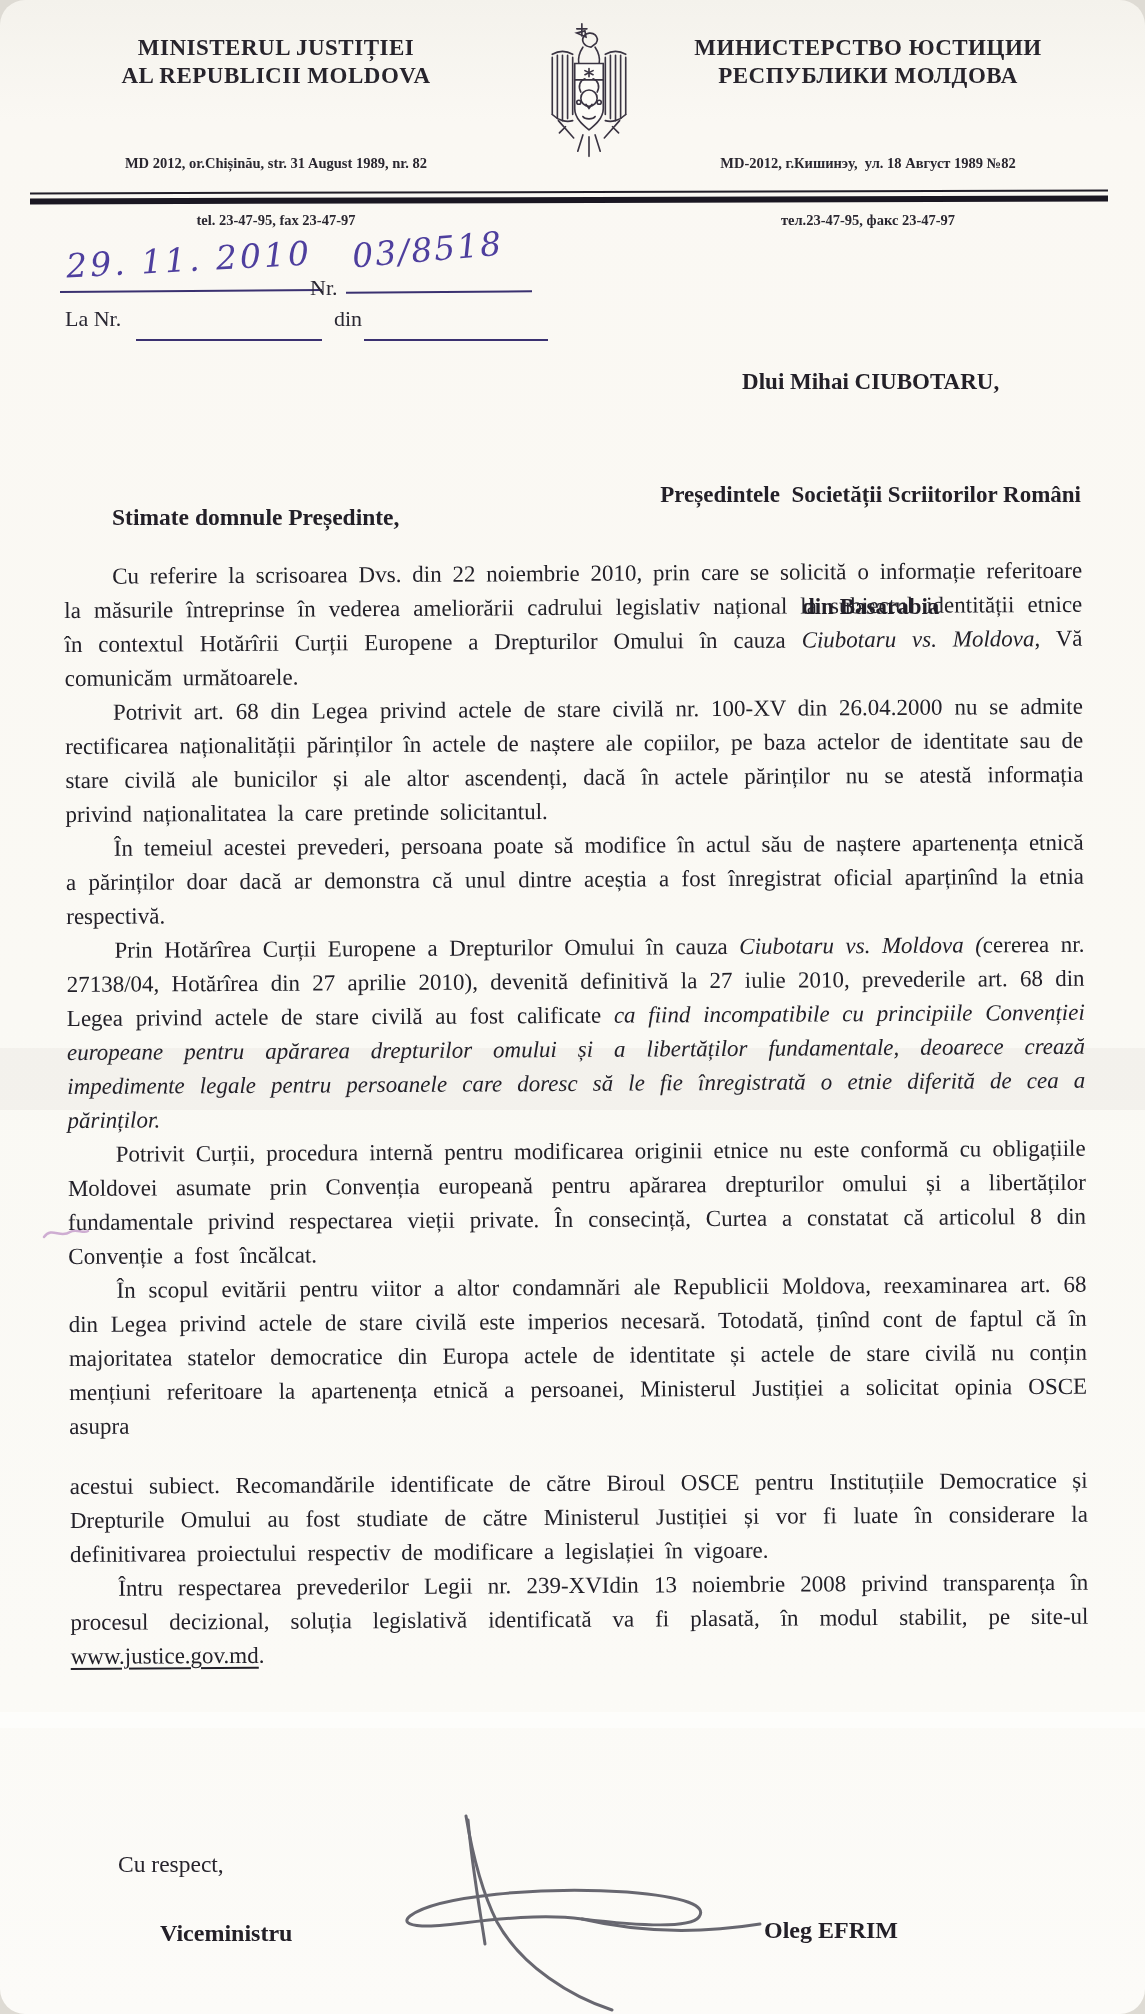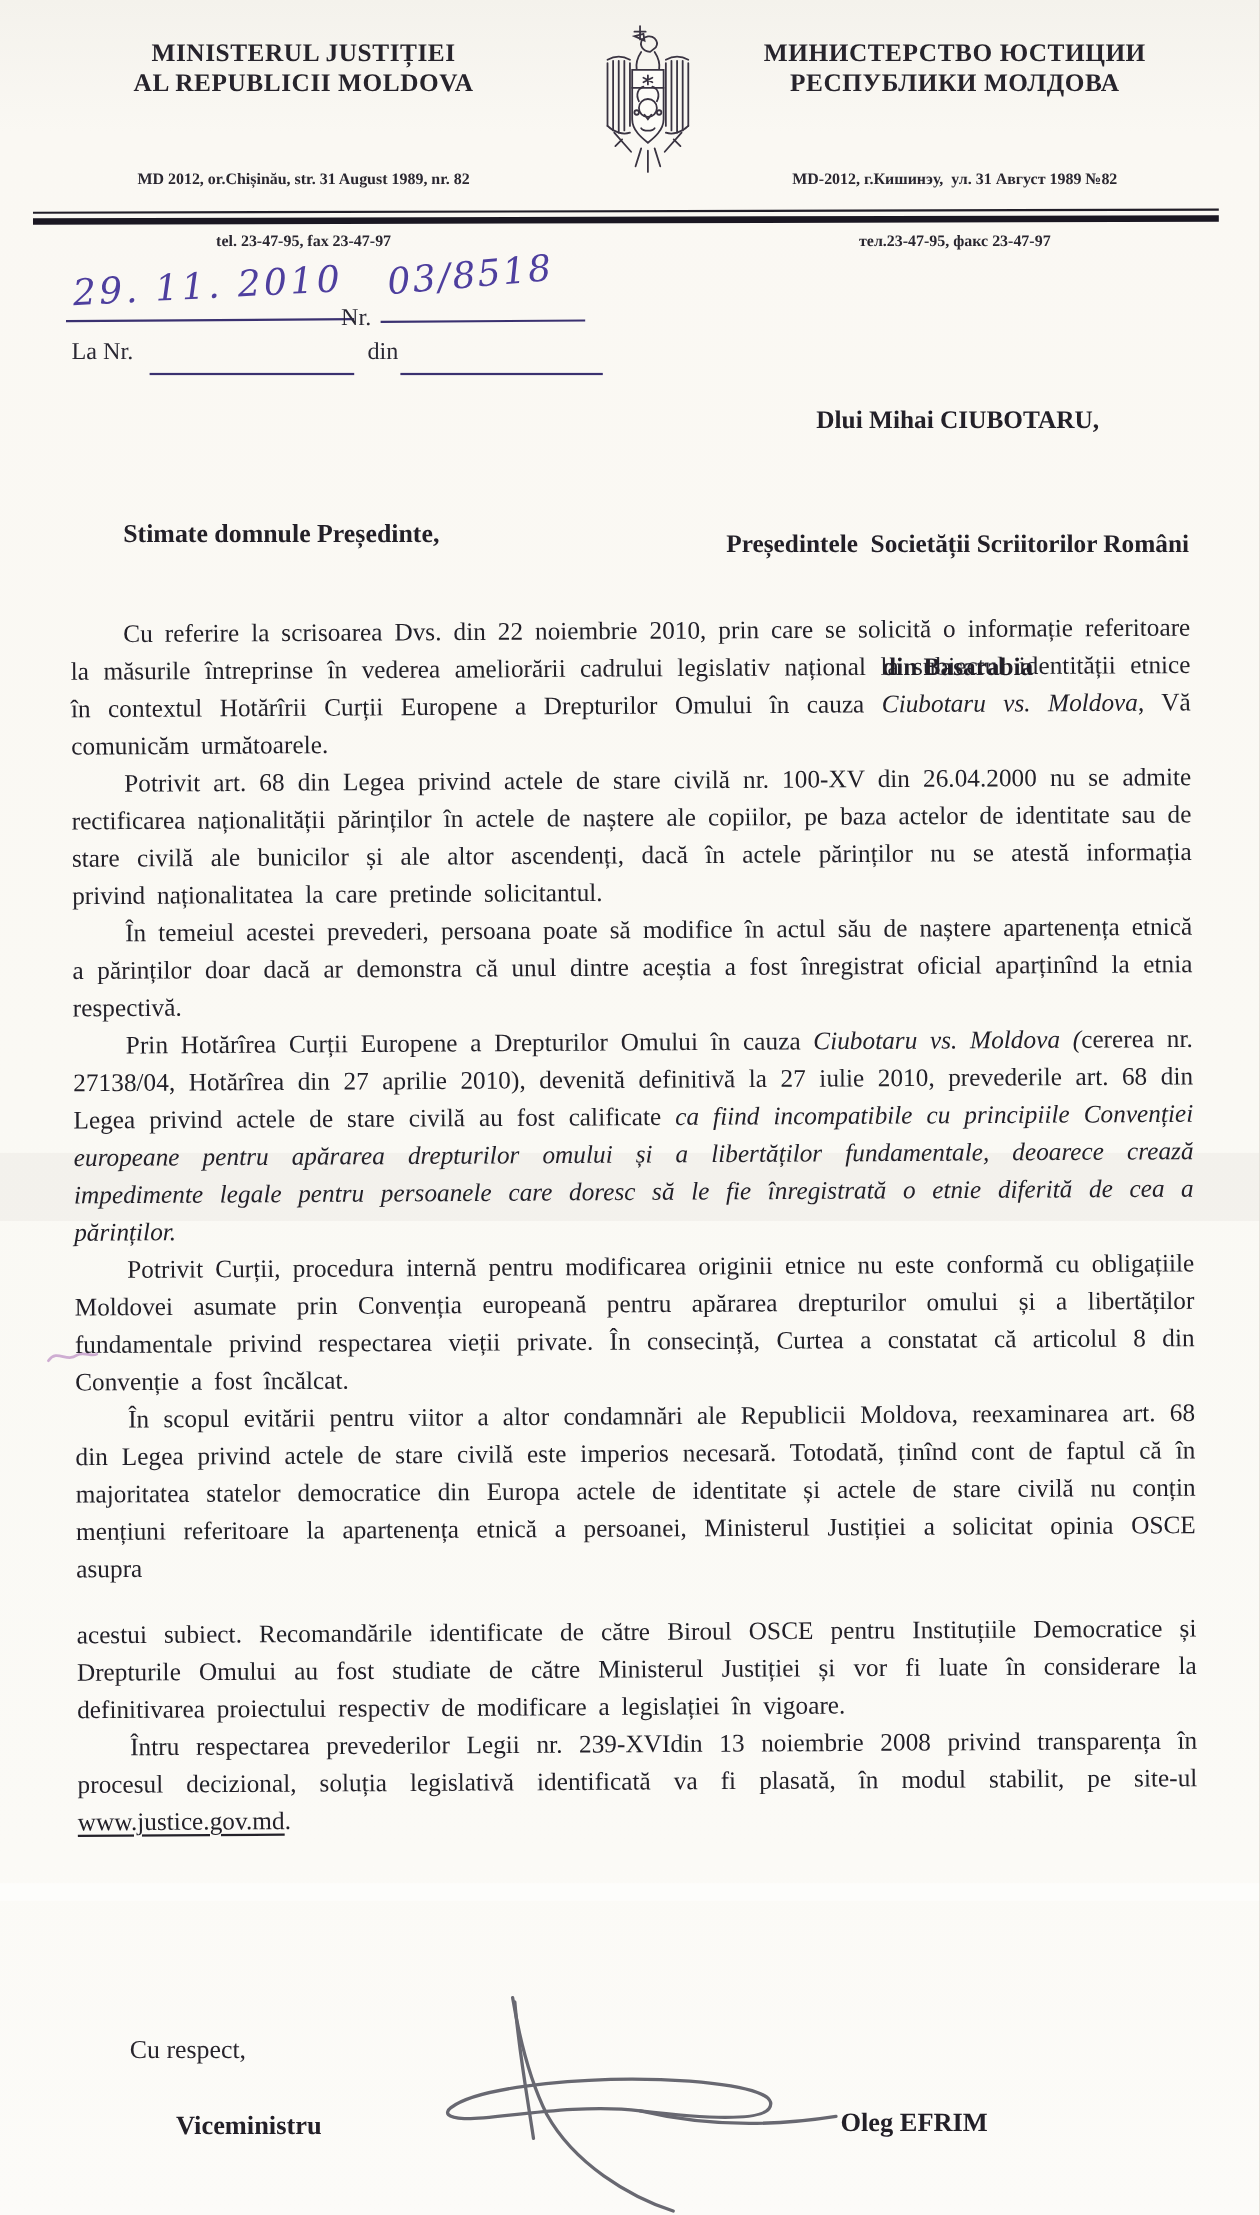--- a/index.html
+++ b/index.html
@@ -1,39 +1,39 @@
 <!DOCTYPE html>
 <html><head>
 <meta charset="utf-8">
 <title>Document</title>
 <style>
   html,body{margin:0;padding:0;background:#dedbd4;}
   .page{
     position:relative;width:1145px;height:2014px;margin:0 auto;overflow:hidden;
     background:linear-gradient(180deg,#f4f2ec 0%,#faf8f3 6%,#faf9f4 50%,#fbfaf6 84%,#fcfbf8 100%);
-    font-family:"Liberation Serif","DejaVu Serif",serif;color:#201e24;
+    font-family:"Liberation Serif","DejaVu Serif",serif;color:#201e24;border-radius:25px;
   }
   .abs{position:absolute;}
   .band{position:absolute;left:0;width:100%;pointer-events:none;}
   
   .hdr-block{position:absolute;text-align:center;font-weight:bold;}
   .hdr-title{font-size:23px;line-height:28px;letter-spacing:.5px;color:#27242c;}
   .hdr-addr{margin-top:26px;font-size:14.5px;line-height:19px;color:#2a2730;white-space:pre;}
   .emblem{position:absolute;left:538px;top:20px;width:102px;height:138px;}
   .rule-thin{position:absolute;left:30px;width:1078px;top:191px;height:2px;background:#211e28;transform:rotate(-0.15deg);}
   .rule-thick{position:absolute;left:30px;width:1078px;top:197px;height:6px;background:#1a1722;transform:rotate(-0.15deg);}
   
   .hand{font-family:"DejaVu Serif","Liberation Serif",serif;font-style:italic;color:#4e3f9e;white-space:pre;}
   .hand-date{left:66px;top:240px;font-size:33px;transform:rotate(-3deg);letter-spacing:3px;}
   .hand-nr{left:352px;top:230px;font-size:33px;transform:rotate(-5deg);letter-spacing:2px;}
   .u-line{position:absolute;height:0;border-top:2.5px solid #3a3170;}
   .lbl{font-size:22px;color:#2a2833;}
   
   .addressee{position:absolute;right:64px;top:288px;text-align:center;font-weight:bold;font-size:23px;line-height:37.5px;color:#232028;white-space:pre;}
-  .salutation{position:absolute;left:112px;top:473px;font-weight:bold;font-size:23.5px;color:#232028;}
+  .salutation{position:absolute;left:112px;top:504px;font-weight:bold;font-size:23.5px;color:#232028;}
   
   .letter-body{position:absolute;left:64px;width:1018px;top:560px;transform:rotate(-0.35deg);transform-origin:0 0;z-index:2;}
   .letter-body p{margin:0;text-align:justify;font-size:23px;line-height:34px;word-spacing:5px;color:#232129;}
   .letter-body p.indent{text-indent:48px;}
   .letter-body p.cont{margin-top:26px;}
   .em{font-style:italic;}
   .link{text-decoration:underline;text-decoration-thickness:2px;text-underline-offset:4px;}
   
   .regards{position:absolute;left:118px;top:1851px;font-size:23.5px;color:#27242c;}
   .vice{position:absolute;left:160px;top:1920px;font-size:24px;font-weight:bold;color:#232028;}
@@ -87,21 +87,21 @@
         <circle cx="60" cy="80" r="2"></circle>
     </g>
   </svg>
 
   <div class="hdr-block" style="left:648px;top:34px;width:440px;">
     <div class="hdr-title">
       <div>МИНИСТЕРСТВО ЮСТИЦИИ</div>
       <div>РЕСПУБЛИКИ МОЛДОВА</div>
     </div>
     <div class="hdr-addr">
-      <div>MD-2012, г.Кишинэу,  ул. 31 Август 1989 №82</div>
+      <div>MD-2012, г.Кишинэу,  ул. 18 Август 1989 №82</div>
       <div>тел.23-47-95, факс 23-47-97</div>
     </div>
   </div>
 
   <div class="rule-thin"></div>
   <div class="rule-thick"></div>
 
   <div class="abs hand hand-date">29. 11. 2010</div>
   <div class="u-line" style="left:60px;top:290px;width:262px;transform:rotate(-0.4deg);"></div>
   <div class="abs lbl" style="left:310px;top:246px;margin-top:29px;">Nr.</div>

